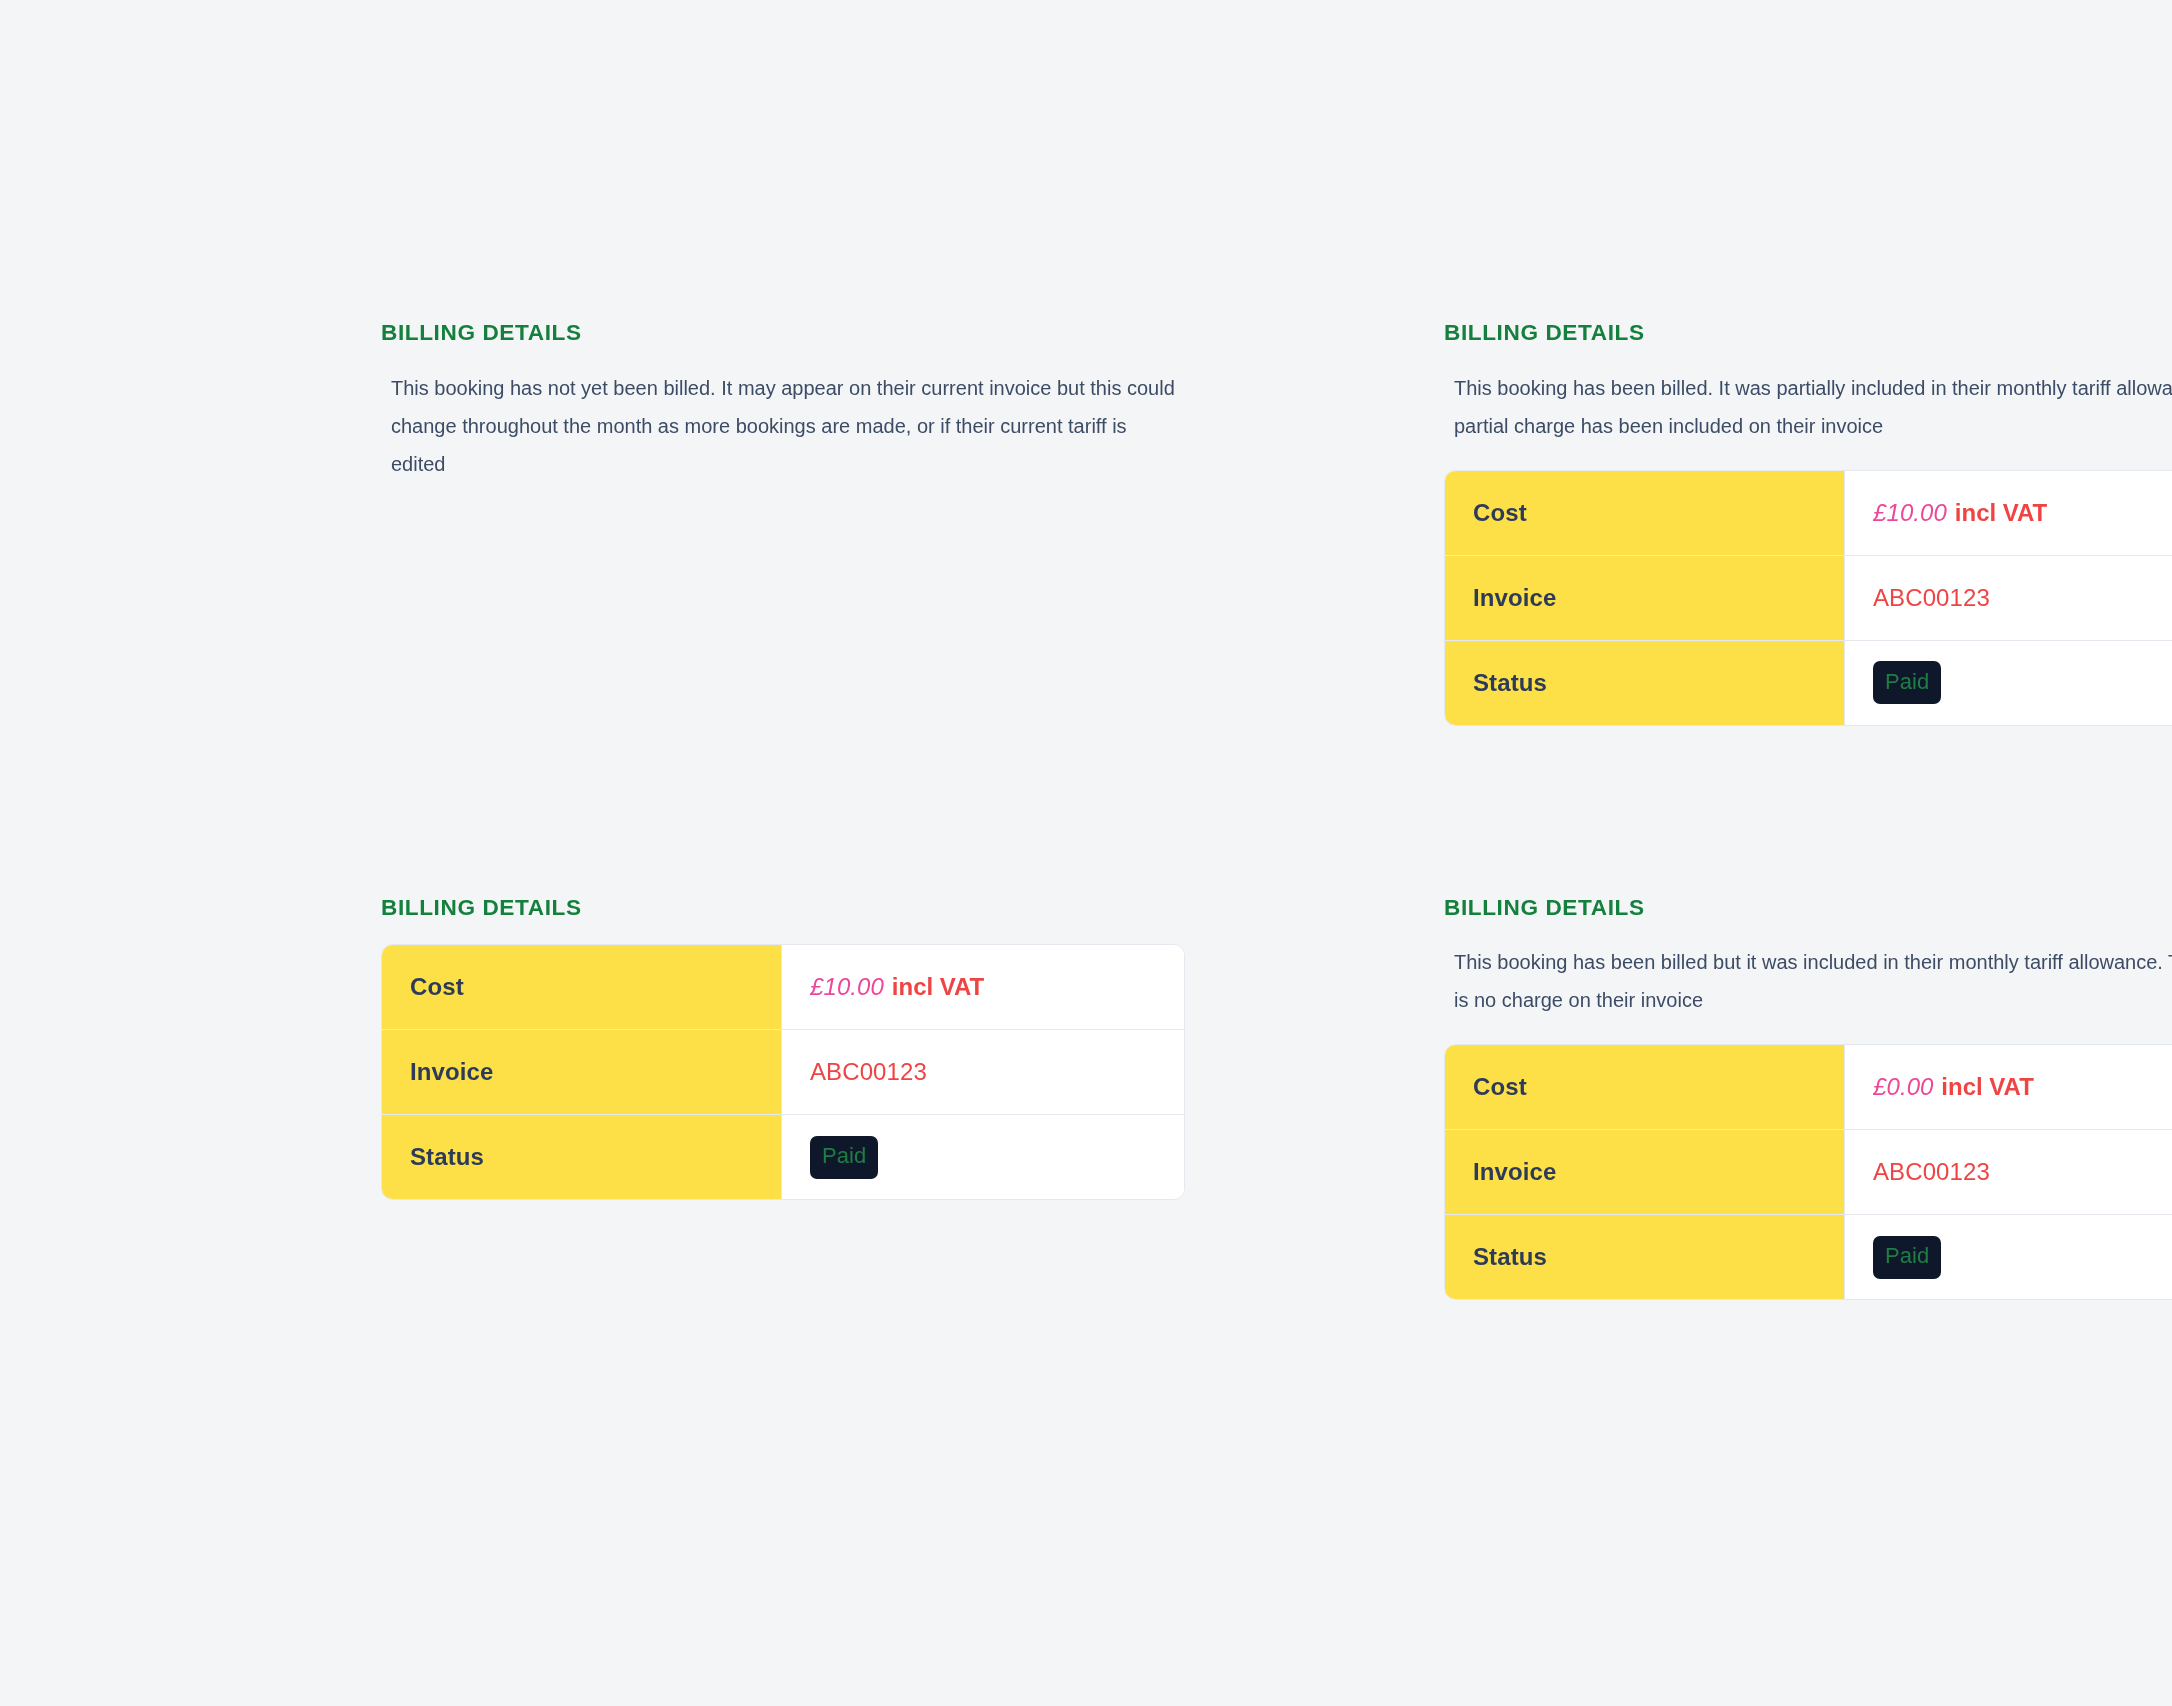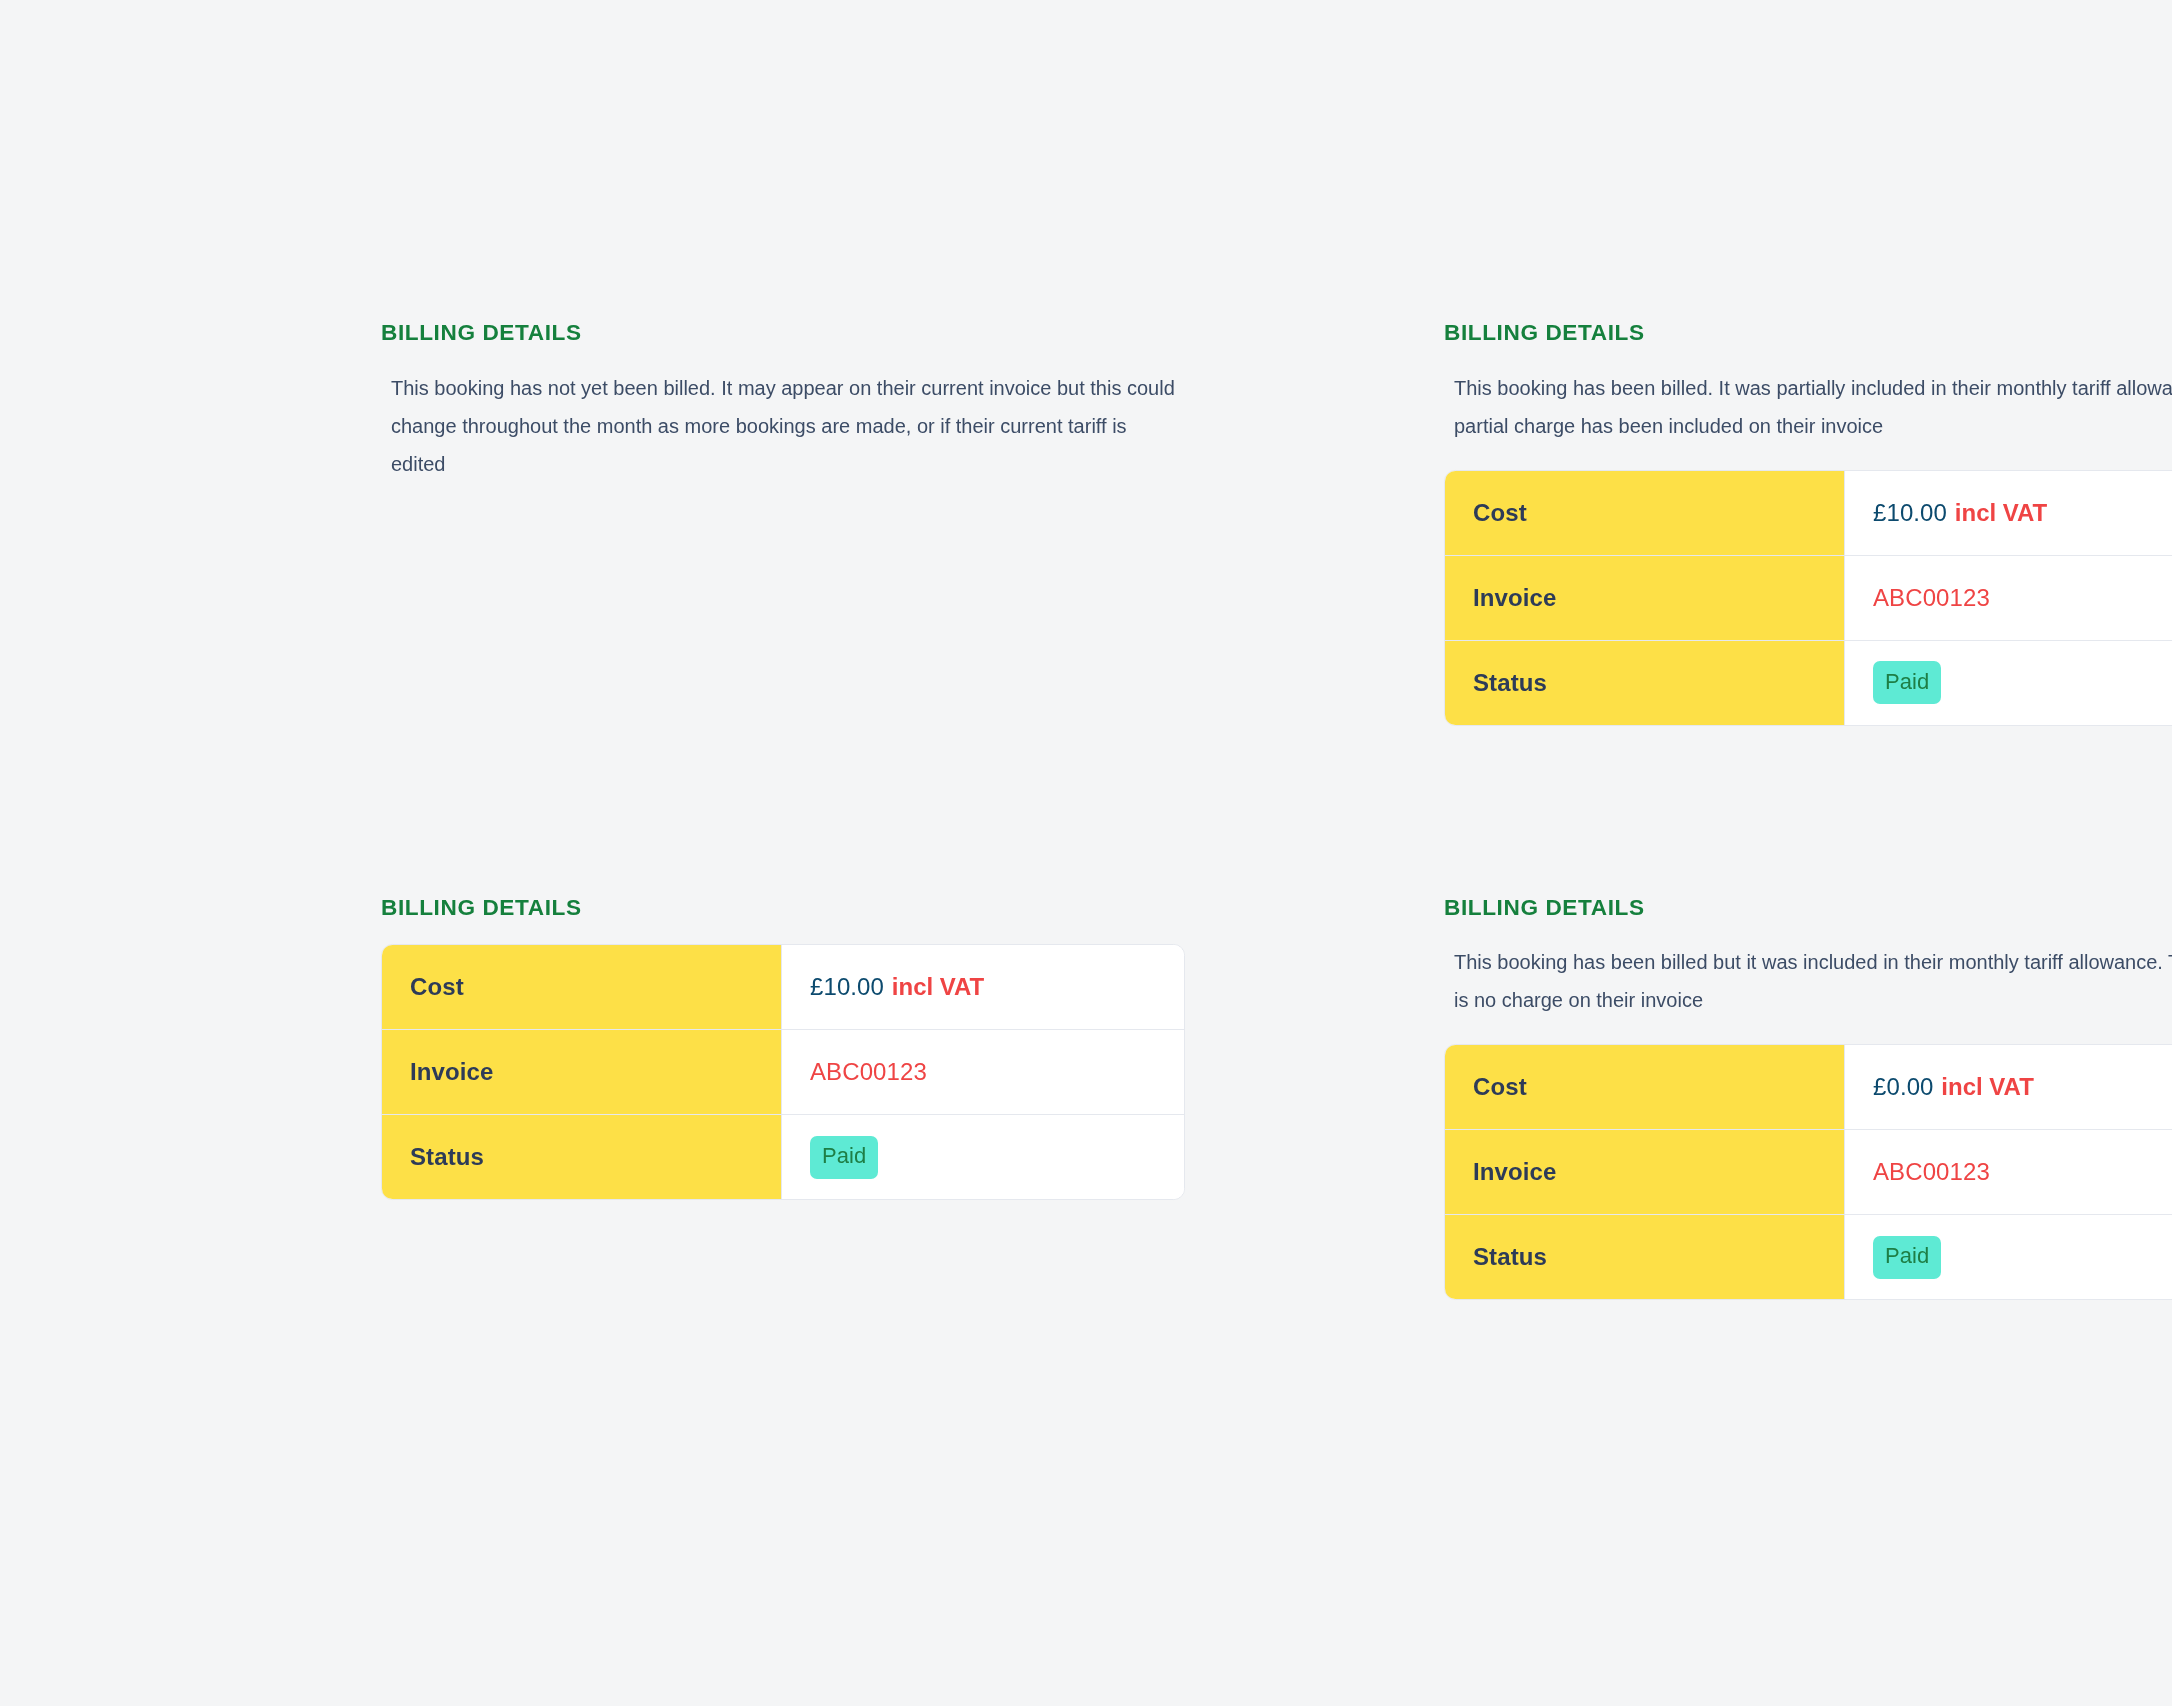--- a/index.html
+++ b/index.html
@@ -97,41 +97,42 @@
     background: #ffffff;
     display: flex;
     align-items: center;
     padding-left: 28px;
     box-sizing: border-box;
     font-size: 24px;
     color: #132a4c;
   }
 
   .cost-amount {
-    color: #0c4a6e;
+    color: #ec4899;
     font-weight: 400;
     letter-spacing: 0.1px;
+    font-style: italic;
   }
   .cost-vat {
     color: #ef4444;
     margin-left: 7.8px;
     font-weight: 700;
   }
 
   .invoice-link {
     color: #ef4444;
     text-decoration: none;
     letter-spacing: 0.1px;
   }
 
   .status-badge {
     display: inline-flex;
     align-items: center;
     justify-content: center;
-    background: #5eead4;
+    background: #0f172a;
     color: #1e7e45;
     font-size: 22px;
     line-height: 1;
     padding: 9.6px 12px 11.3px 12px;
     border-radius: 7px;
     letter-spacing: 0.1px;
   }
 
   .row-gap-v {
     height: 171px;

